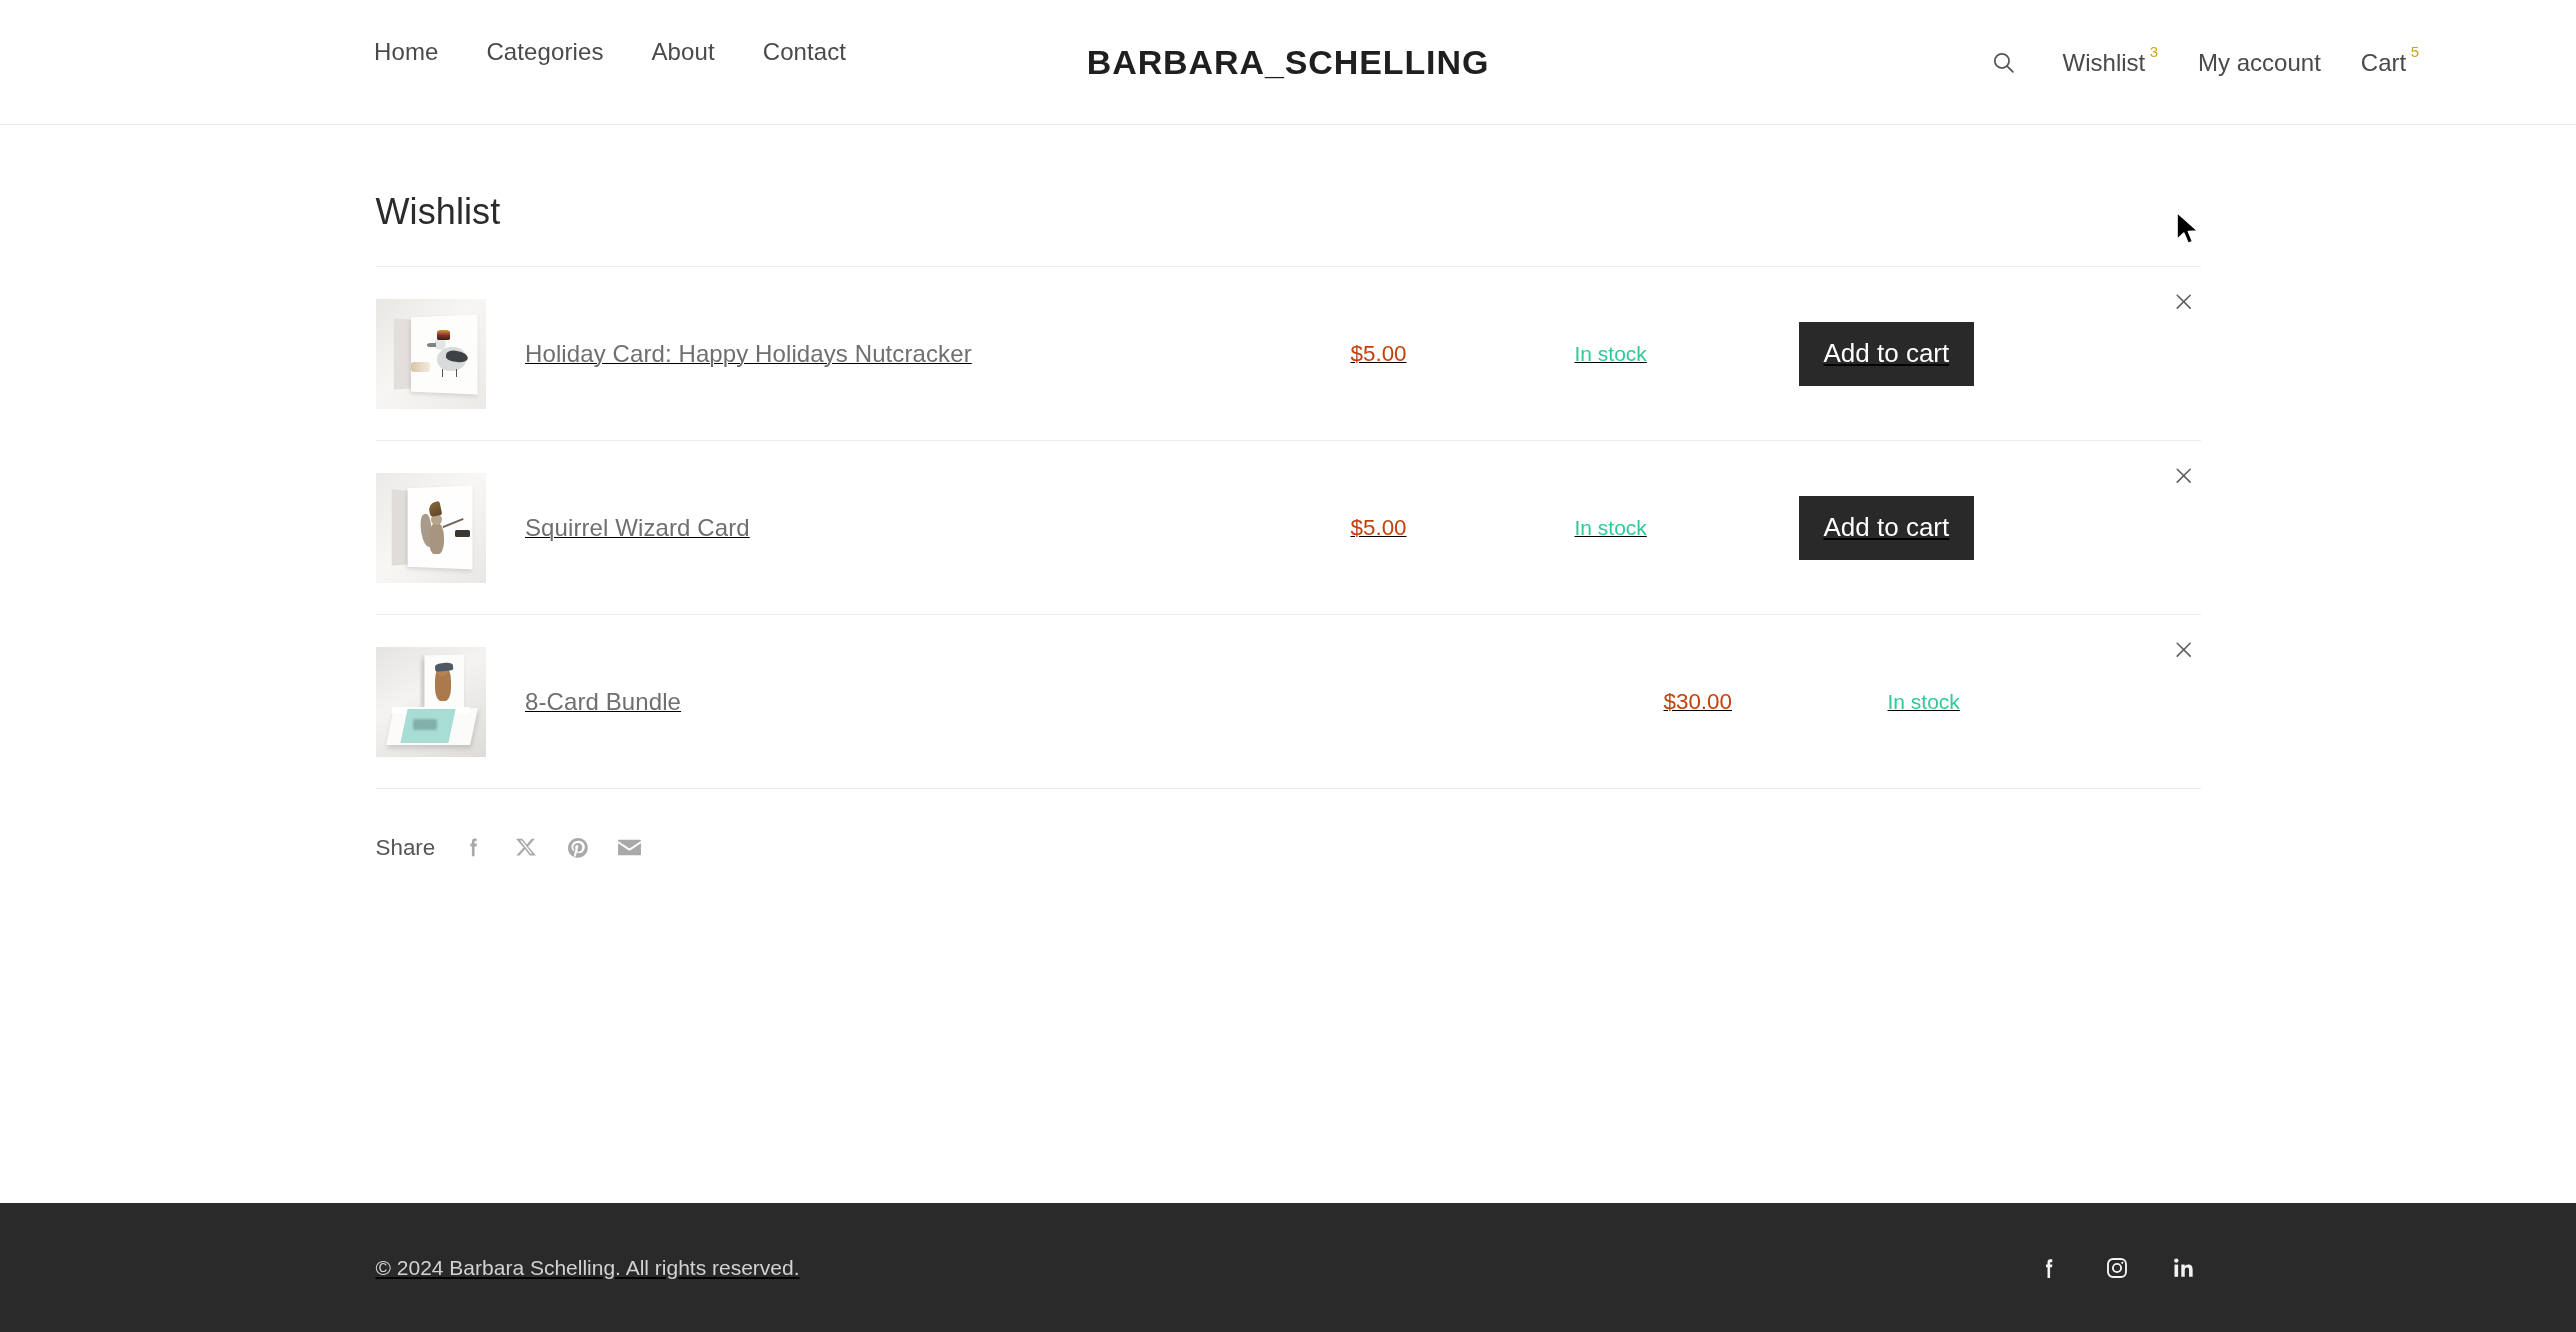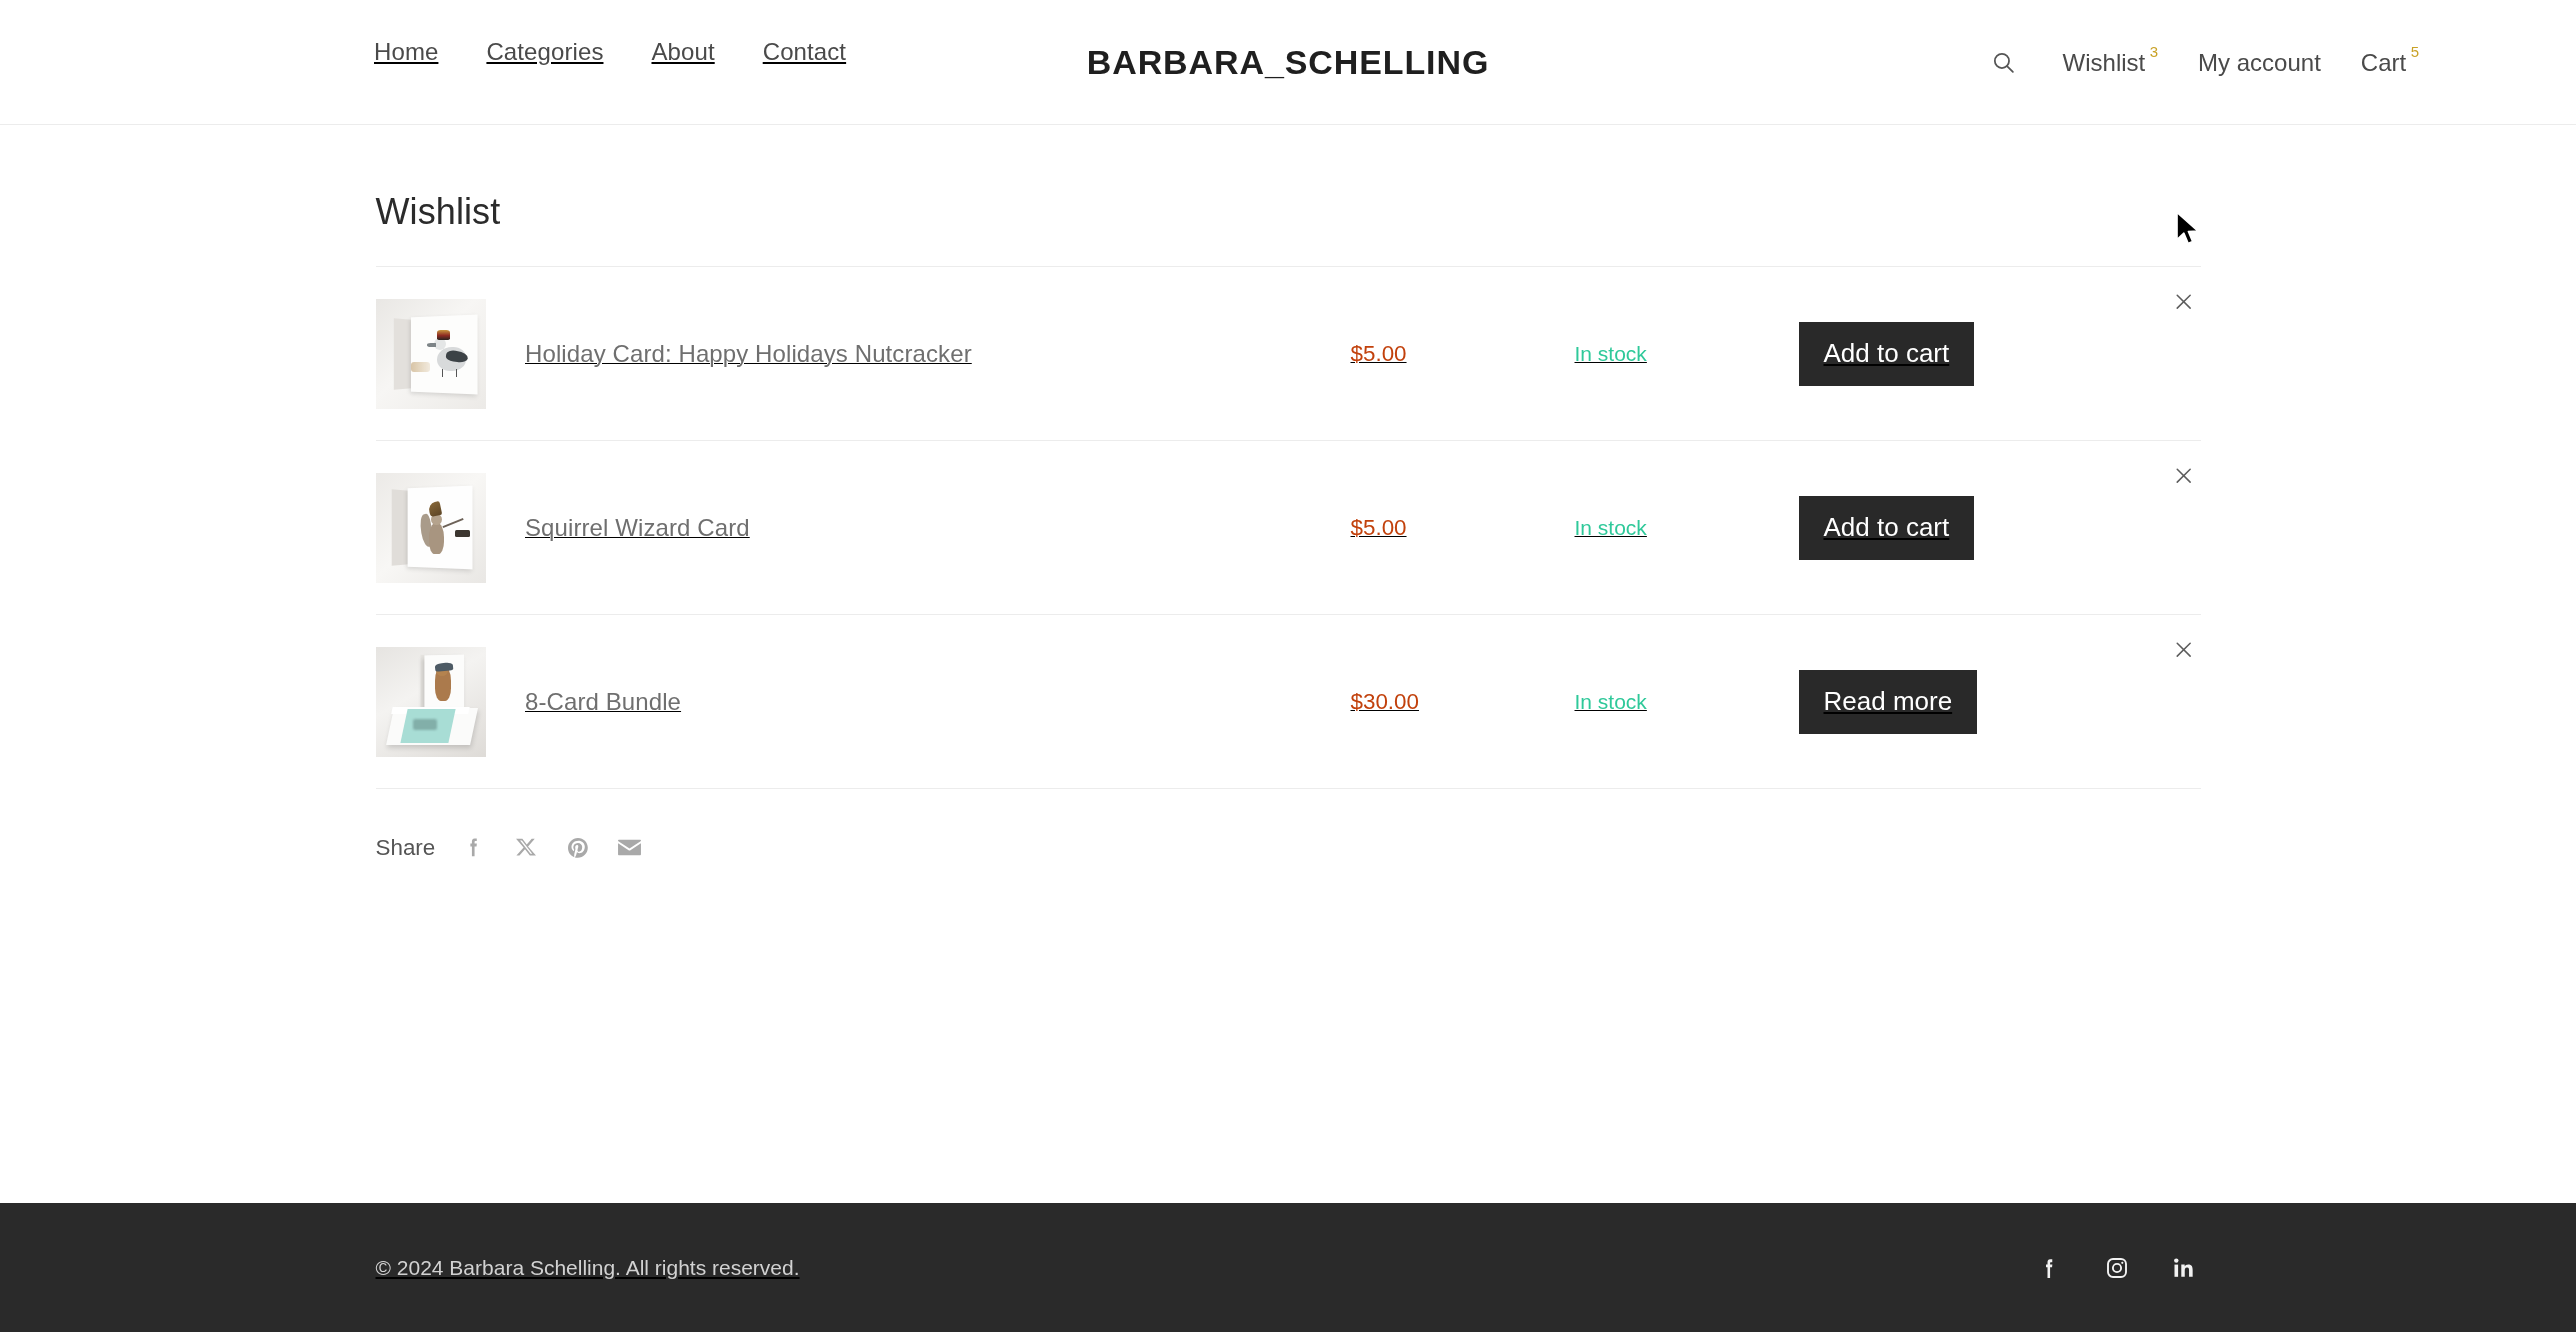--- a/index.html
+++ b/index.html
@@ -29,21 +29,20 @@
     background: #ffffff;
   }
   .nav-left {
     position: absolute;
     left: 374px;
     top: 0;
     height: 104px;
     display: flex;
     align-items: center;
     gap: 48px;
-    text-decoration: underline;
   }
   .nav-link {
     font-size: 24px;
     color: #4a4a4a;
     letter-spacing: 0.1px;
     white-space: nowrap;
     cursor: pointer;
     text-decoration: none;
   }
   .brand {
@@ -541,23 +540,20 @@
         </div>
         <div class="wl-name-cell">
           <a class="wl-name">8-Card Bundle</a>
         </div>
         <div class="wl-price-cell">
           <span class="wl-price">$30.00</span>
         </div>
         <div class="wl-stock-cell">
           <span class="wl-stock">In stock</span>
         </div>
-        <div class="wl-action-cell">
-          <button class="btn-dark">Read more</button>
-        </div>
         <div class="wl-remove-cell">
           <button class="remove-btn">
             <svg width="19.4" height="19.4" viewBox="0 0 24 24" stroke="#5d5d5d" stroke-width="1.9" stroke-linecap="round">
               <line x1="4" y1="4" x2="20" y2="20"></line>
               <line x1="20" y1="4" x2="4" y2="20"></line>
             </svg>
           </button>
         </div>
       </div>
 

